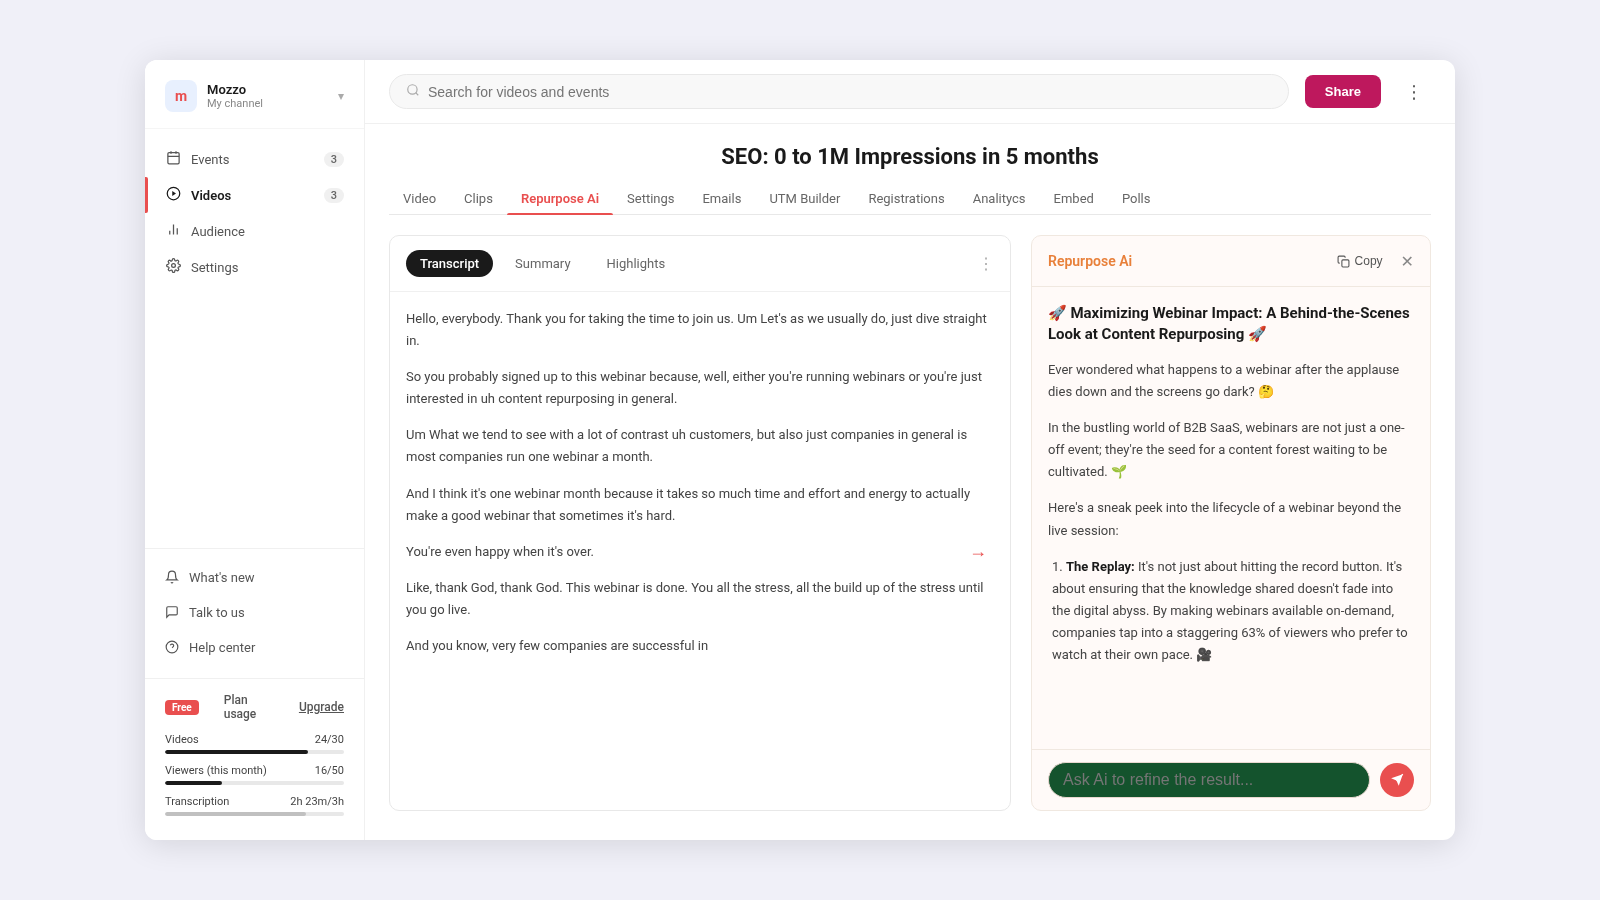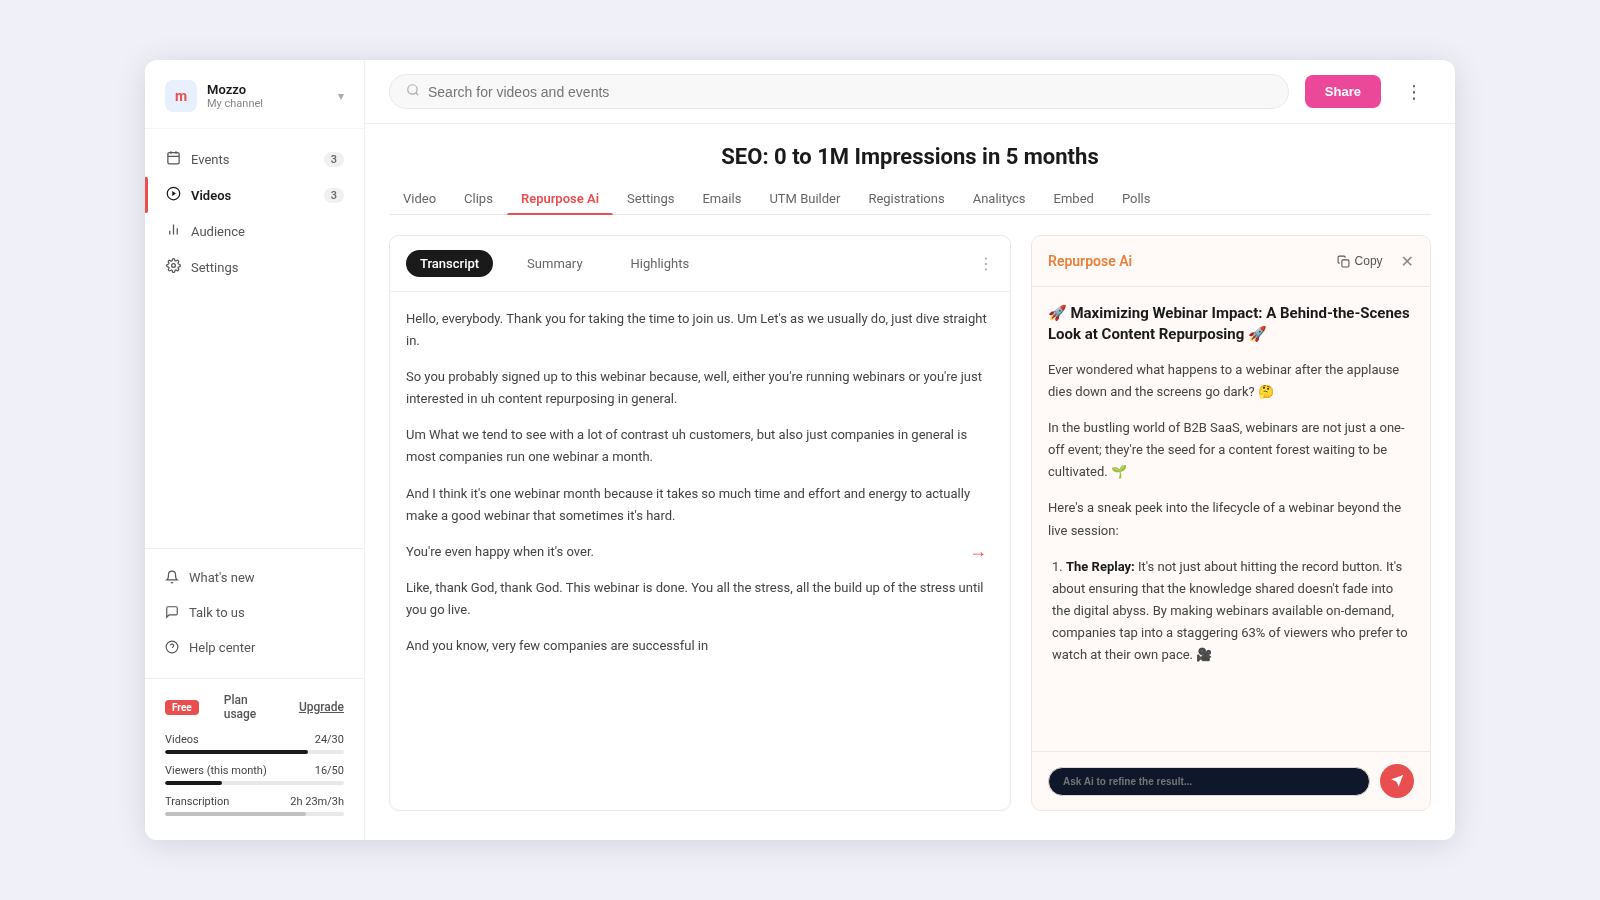--- a/index.html
+++ b/index.html
@@ -161,21 +161,21 @@
     .search-icon { color: #aaa; font-size: 14px; }
     .search-input {
       flex: 1;
       border: none;
       background: transparent;
       outline: none;
       font-size: 14px;
       color: #aaa;
     }
     .share-btn {
-      background: #ec4899;
+      background: #be185d;
       color: #fff;
       border: none;
       padding: 9px 20px;
       border-radius: 8px;
       font-size: 13px;
       font-weight: 600;
       cursor: pointer;
     }
     .more-btn {
       background: none;
@@ -245,21 +245,21 @@
       flex-direction: column;
     }
     .transcript-header {
       display: flex;
       align-items: center;
       padding: 14px 16px;
       gap: 0;
       border-bottom: 1px solid #f0f0f0;
       justify-content: space-between;
     }
-    .transcript-tabs { display: flex; gap: 20px; }
+    .transcript-tabs { display: flex; gap: 8px; }
     .t-tab {
       padding: 6px 14px;
       border-radius: 20px;
       font-size: 13px;
       cursor: pointer;
       color: #666;
     }
     .t-tab.active {
       background: #1a1a1a;
       color: #fff;
@@ -369,25 +369,24 @@
       border-top: 1px solid #f0e8e0;
       display: flex;
       align-items: center;
       gap: 10px;
     }
     .ai-input {
       flex: 1;
       border: 1px solid #e8d8d0;
       border-radius: 20px;
       padding: 8px 14px;
-      font-size: 10px;
+      font-size: 16px;
       outline: none;
-      background: #0f172a;
+      background: #14532d;
       color: #aaa;
-      font-weight: bold;
     }
     .ai-send {
       width: 34px;
       height: 34px;
       background: #e94f4f;
       border-radius: 50%;
       border: none;
       cursor: pointer;
       display: flex;
       align-items: center;

